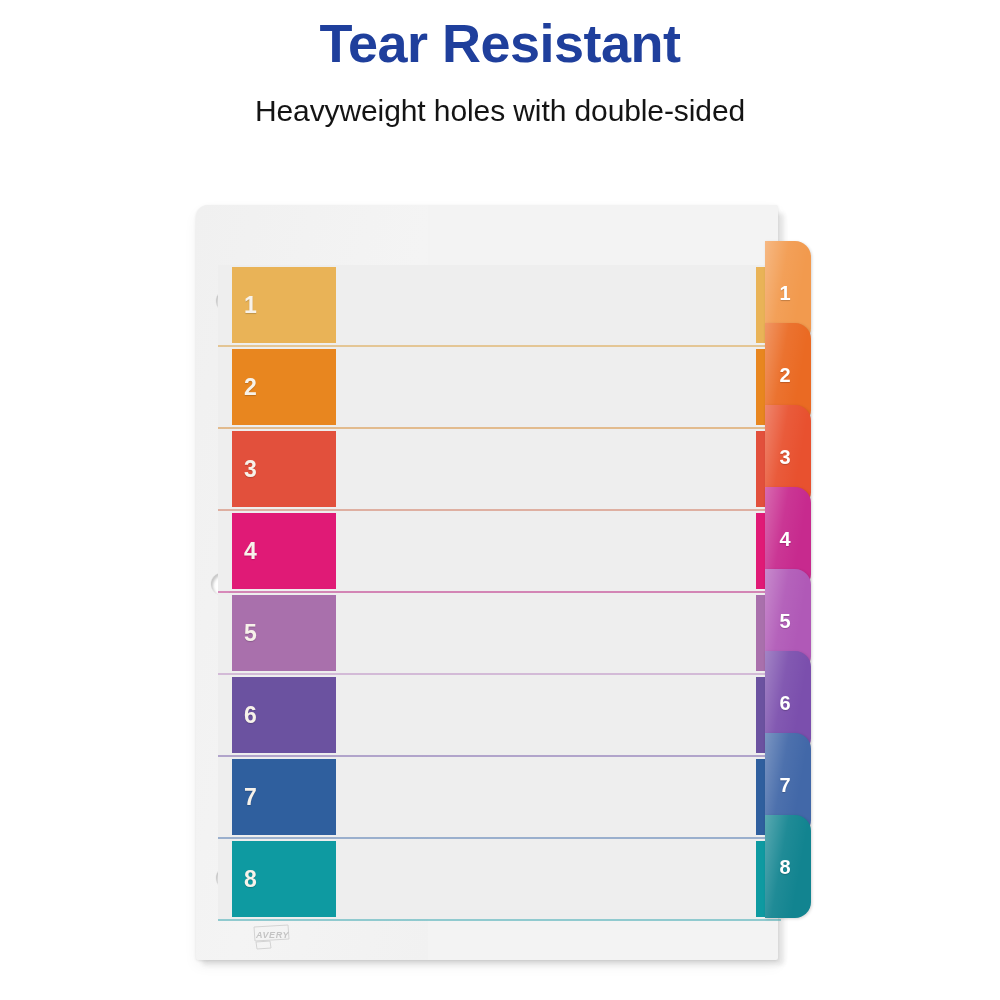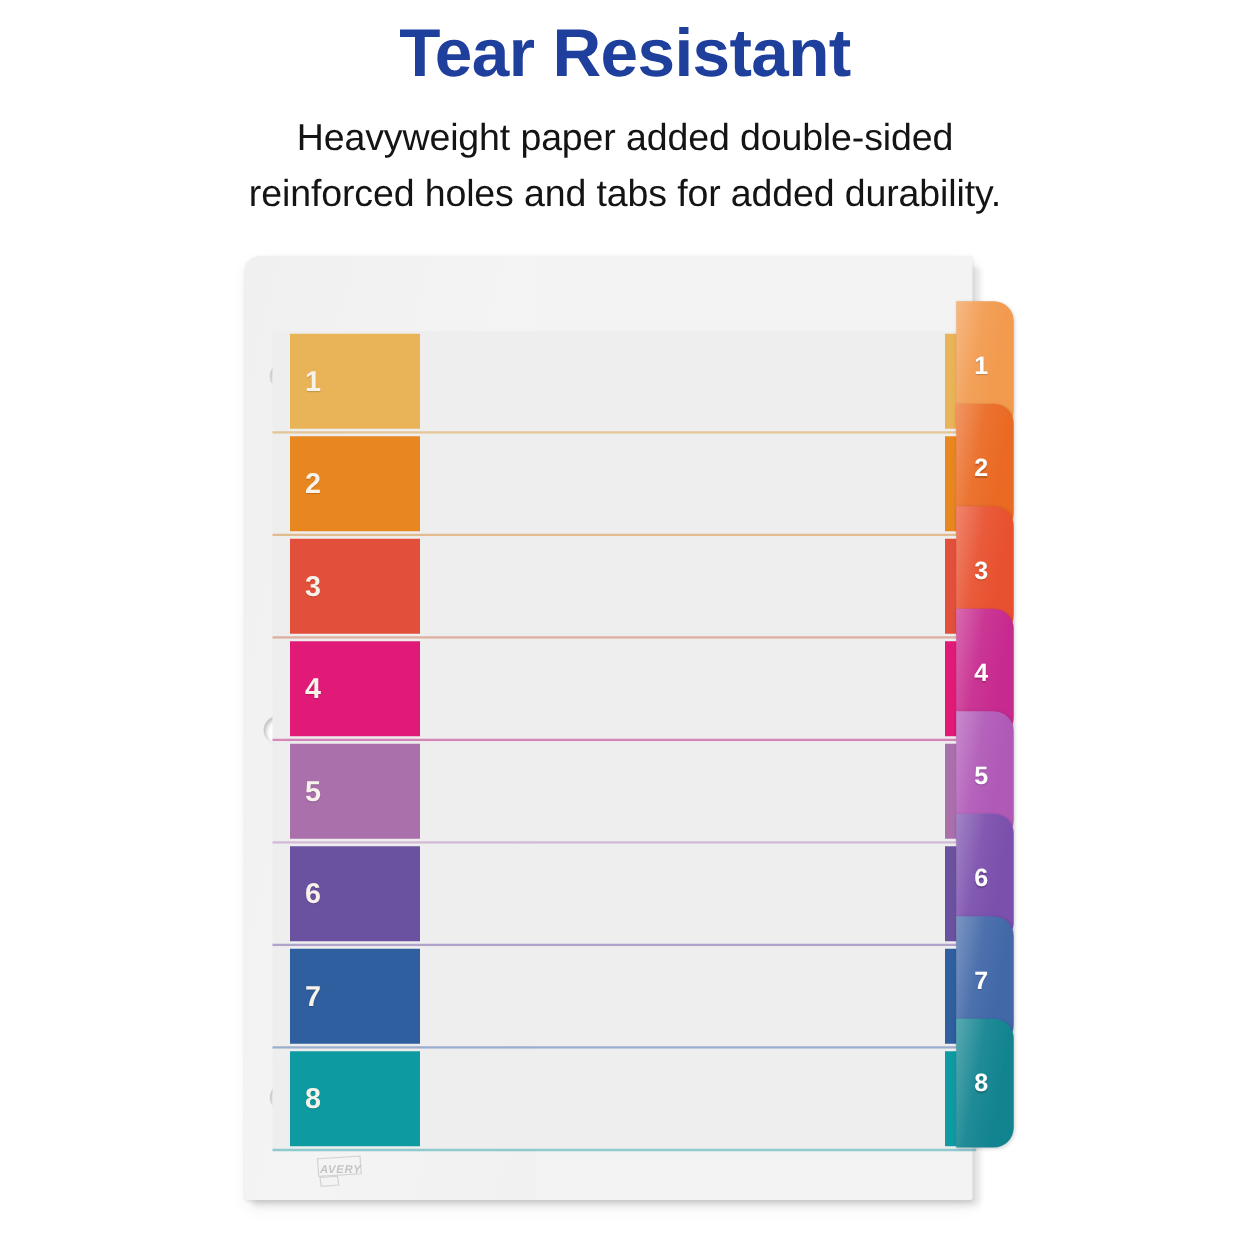--- a/index.html
+++ b/index.html
@@ -222,22 +222,21 @@
   }
 </style>
 </head>
 <body>
 
 <div class="canvas">
 
   <div class="headline-block">
     <h1 class="headline" style="color: rgb(31, 63, 156);">Tear Resistant</h1>
     <p class="subheadline">
-      <span class="sub-line">Heavyweight paper added double-sided</span>
-      <span class="sub-line">reinforced holes and tabs for added durability.</span>
+      <span class="sub-line">Heavyweight holes with double-sided</span>
     </p>
   </div>
 
   <div class="sheet-area">
 
     <div class="sheet-shadow"></div>
 
     <div class="sheet">
       <div class="sheet-inner-left"></div>
 

